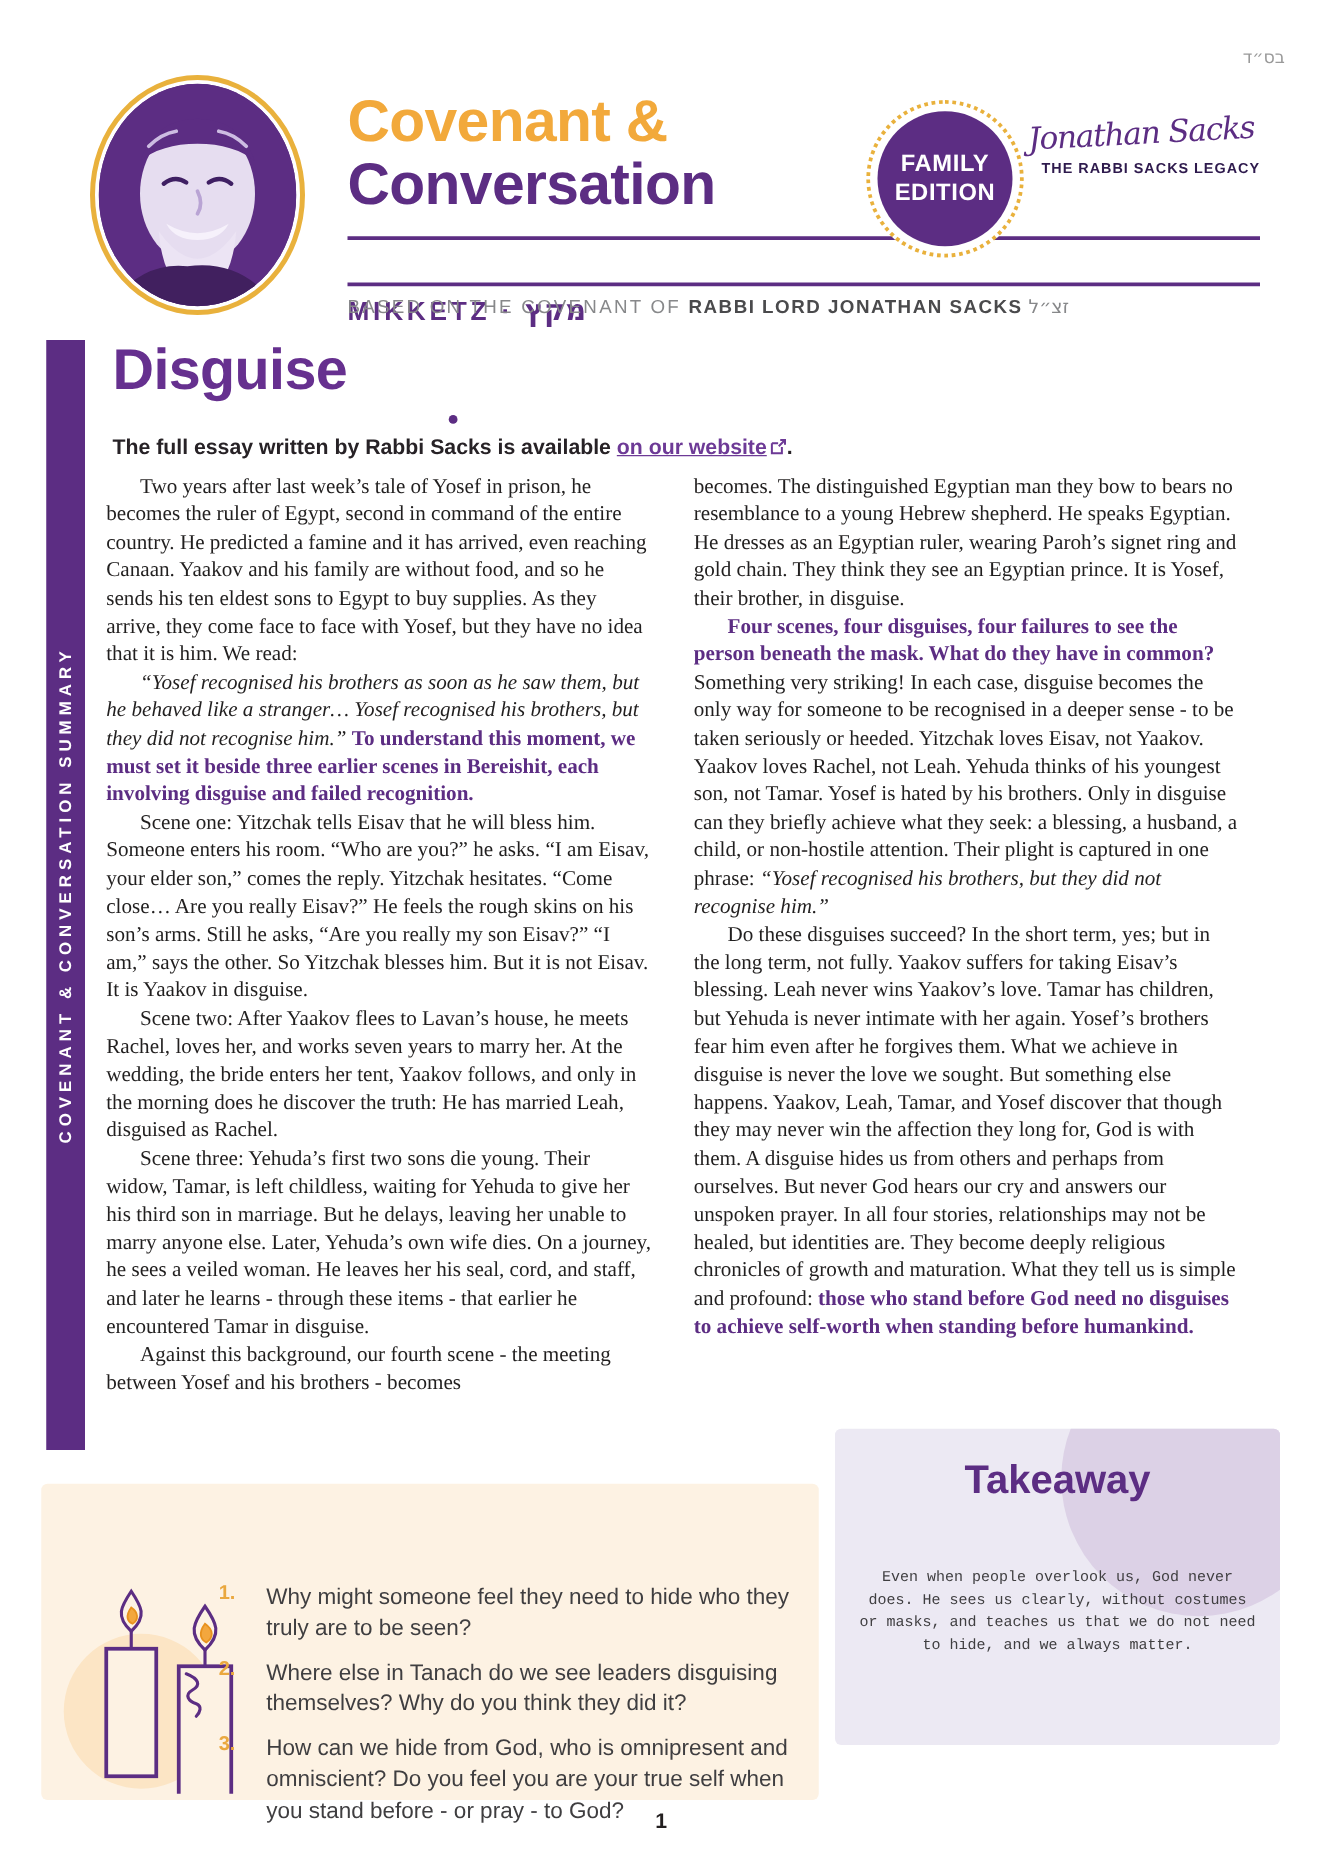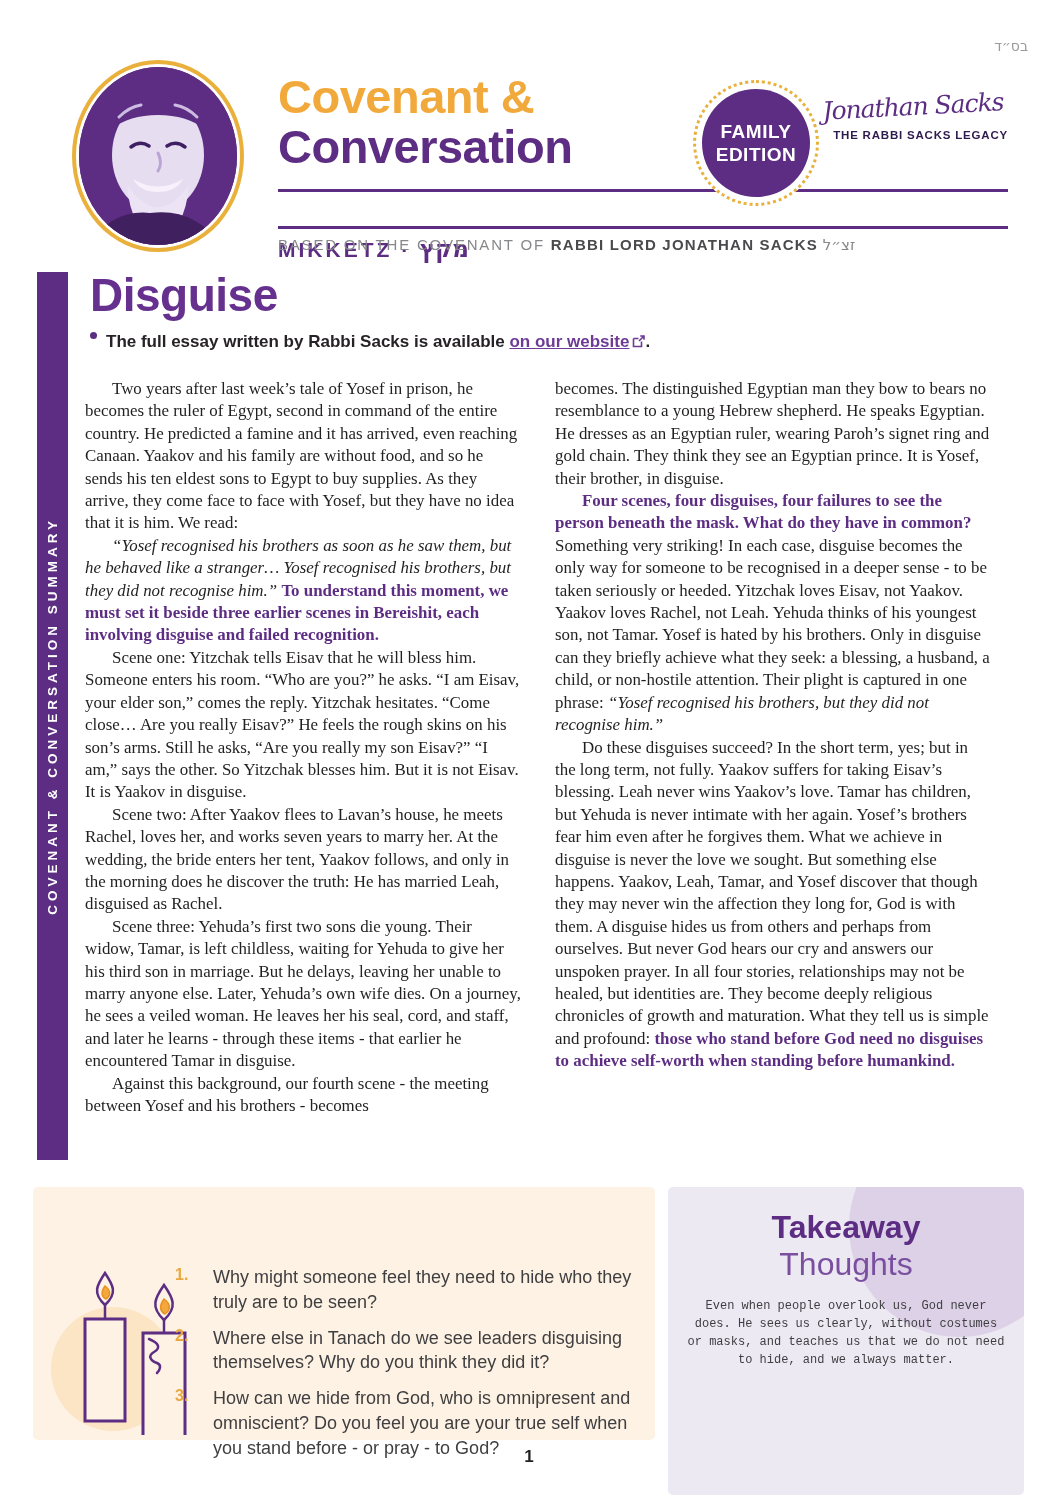--- a/index.html
+++ b/index.html
@@ -41,21 +41,21 @@
   
   .side-bar{position:absolute;left:37px;top:272px;width:31px;height:888px;background:#5c2d83;
        display:flex;align-items:center;justify-content:center;}
   .side-bar span{writing-mode:vertical-rl;transform:rotate(180deg);color:#ffffff;
        font-weight:bold;font-size:13.5px;letter-spacing:4px;white-space:nowrap;}
 
   
   .essay-title{position:absolute;left:90px;top:268px;font-size:46px;font-weight:bold;
        color:#66308f;letter-spacing:-0.5px;}
   .avail{position:absolute;left:90px;top:332px;font-size:17px;font-weight:bold;color:#272226;
-       display:flex;align-items:flex-start;gap:9px;}
+       display:flex;align-items:center;gap:9px;flex-direction:column;}
   .avail .dot{width:7px;height:7px;border-radius:50%;background:#5c2d83;flex:0 0 auto;}
   .avail a{color:#6d3a96;text-decoration:underline;font-weight:bold;}
   .ext-ico{display:inline-block;vertical-align:-1px;margin-left:3px;}
 
   
   .col{position:absolute;top:378px;width:437px;font-family:"Liberation Serif",serif;
        font-size:16.9px;line-height:22.4px;color:#211f1f;}
   .col-left{left:85px;} .col-right{left:555px;}
   .para{margin:0;}
   .para.indent{text-indent:27px;}
@@ -67,21 +67,21 @@
        background:#fdf2e3;border-radius:5px;}
   .shabbat-title{position:absolute;left:0;top:22px;width:100%;text-align:center;
        padding-left:32px;box-sizing:border-box;font-size:31px;color:#f6b961;}
   .shabbat-title .bold{color:#f3a73e;font-weight:bold;}
   .candles{position:absolute;left:12px;top:70px;}
   .q-list{position:absolute;left:142px;top:78px;width:470px;}
   .q-item{display:flex;margin-bottom:11px;}
   .q-num{flex:0 0 38px;color:#eaa83f;font-weight:bold;font-size:16px;padding-top:1px;}
   .q-text{flex:1;font-size:18px;line-height:1.38;color:#3f3e40;}
 
-  .takeaway-card{position:absolute;left:668px;top:1187px;width:356px;height:308px;
+  .takeaway-card{position:absolute;left:668px;top:1143px;width:356px;height:253px;
        background:#ece9f3;border-radius:5px;overflow:hidden;}
   .takeaway-circle{position:absolute;right:-45px;top:-70px;width:220px;height:220px;
        border-radius:50%;background:#dcd1e6;}
   .takeaway-title{position:absolute;left:0;top:22px;width:100%;text-align:center;
        font-size:32px;line-height:37px;color:#5c2d83;}
   .takeaway-title .bold{font-weight:bold;color:#5c2d83;}
   .takeaway-title .light{font-weight:normal;color:#7a4fa0;}
   .takeaway-body{position:absolute;left:18px;top:110px;width:320px;text-align:center;
        font-size:12px;line-height:1.5;color:#3f3e40;font-family:Liberation Mono, monospace;}
 
@@ -197,20 +197,19 @@
           <span class="q-num">3.</span>
           <span class="q-text">How can we hide from God, who is omnipresent and omniscient? Do you feel you are your true self when you stand before - or pray - to God?</span>
         </div>
       </div>
   </div>
 
   <div class="takeaway-card">
     <div class="takeaway-circle"></div>
     <div class="takeaway-title">
       <div class="bold">Takeaway</div>
-      <div class="light">Thoughts</div>
     </div>
     <div class="takeaway-body">Even when people overlook us, God never does. He sees us clearly, without costumes or masks, and teaches us that we do not need to hide, and we always matter.</div>
   </div>
 
   <div class="page-num">1</div>
 
 </div>
 
 </body></html>

